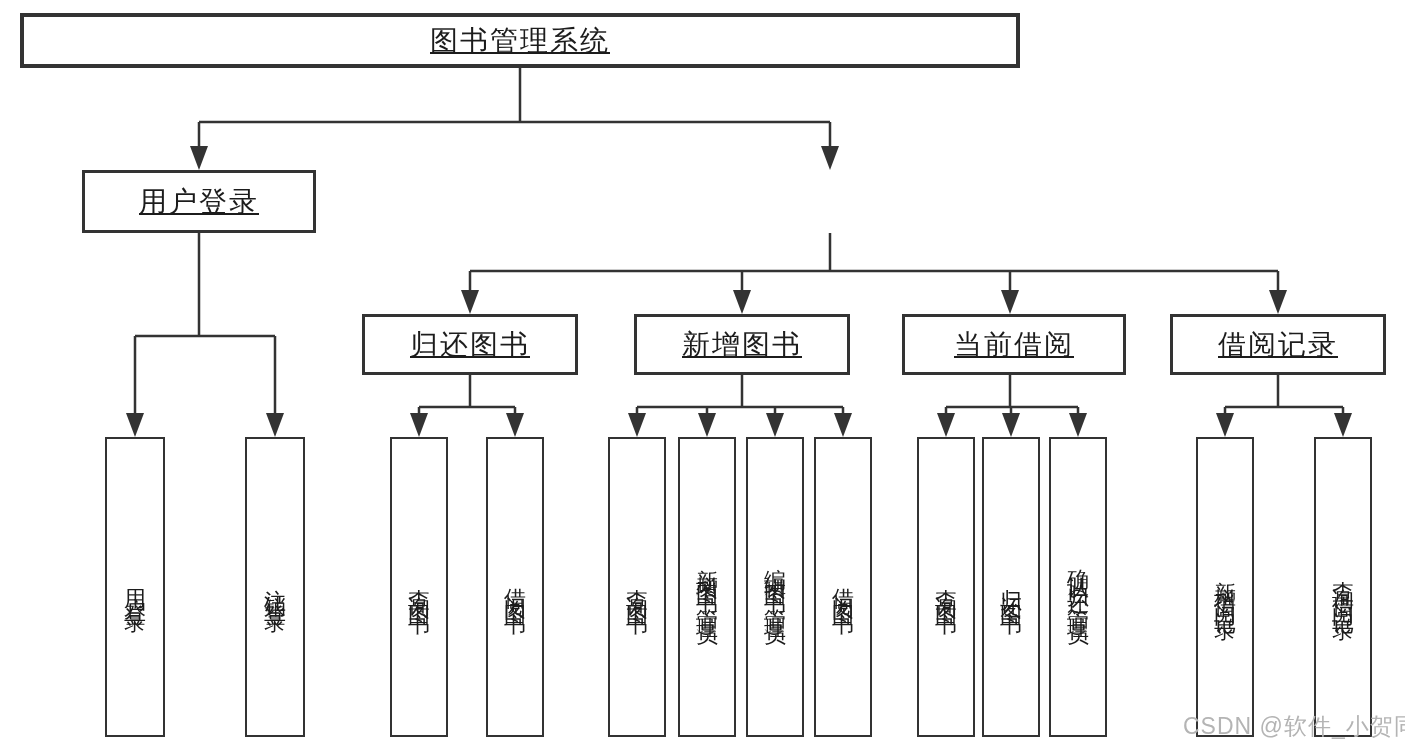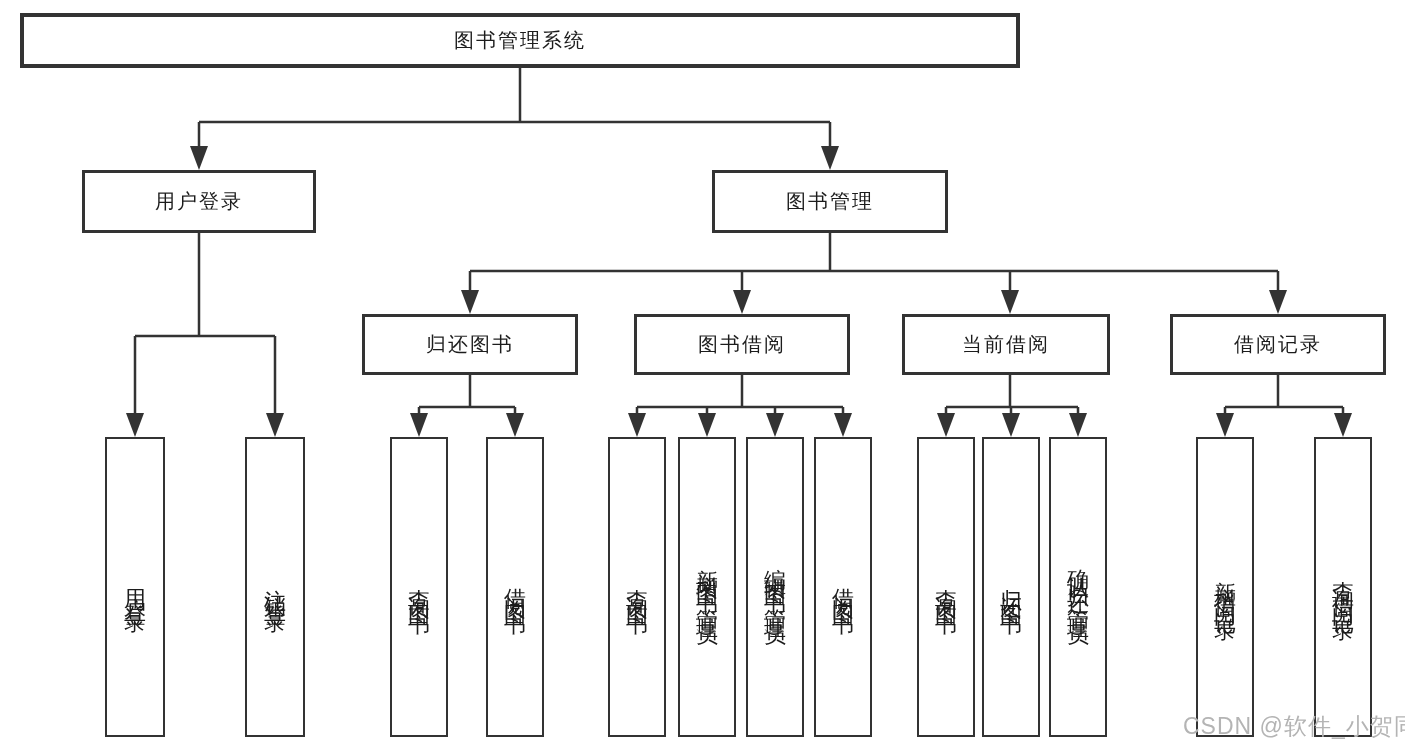--- a/index.html
+++ b/index.html
@@ -4,21 +4,21 @@
 <style>
   html,body{margin:0;padding:0;background:#ffffff;}
   body{width:1405px;height:747px;position:relative;overflow:hidden;
        font-family:"Liberation Sans", sans-serif;color:#1c1c1c;}
   .canvas{position:absolute;inset:0;width:1405px;height:747px;}
   svg.connectors{position:absolute;left:0;top:0;}
   .box{position:absolute;background:#ffffff;border:2.5px solid #333333;
        display:flex;align-items:center;justify-content:center;box-sizing:border-box;}
   .box.lvl0{border-width:4px;}
   .box.lvl1,.box.lvl2{border-width:3px;}
-  .box.h span{font-size:20px;letter-spacing:2px;white-space:nowrap;}
+  .box.h span{font-size:28px;letter-spacing:2px;white-space:nowrap;text-decoration:underline;}
   .box.v span{writing-mode:vertical-rl;text-orientation:upright;
               font-size:22px;line-height:1;letter-spacing:8px;}
   .watermark{position:absolute;left:1183px;top:711px;font-size:23px;
              color:#b4b4b4;white-space:nowrap;z-index:5;letter-spacing:1px;}
 </style>
 </head>
 <body>
 
 <div class="canvas">
 
@@ -69,31 +69,28 @@
     </g>
   </svg>
 
   <div class="box h lvl0" style="left:20px;top:13px;width:1000px;height:55px">
     <span>图书管理系统</span>
   </div>
 
   <div class="box h lvl1" style="left:82px;top:170px;width:234px;height:63px">
     <span>用户登录</span>
   </div>
-  <div class="box h lvl1" style="left:712px;top:170px;width:236px;height:63px">
-    <span>图书管理</span>
-  </div>
 
   <div class="box h lvl2" style="left:362px;top:314px;width:216px;height:61px">
     <span>归还图书</span>
   </div>
   <div class="box h lvl2" style="left:634px;top:314px;width:216px;height:61px">
-    <span>图书借阅</span>
+    <span>新增图书</span>
   </div>
-  <div class="box h lvl2" style="left:902px;top:314px;width:208px;height:61px">
+  <div class="box h lvl2" style="left:902px;top:314px;width:224px;height:61px">
     <span>当前借阅</span>
   </div>
   <div class="box h lvl2" style="left:1170px;top:314px;width:216px;height:61px">
     <span>借阅记录</span>
   </div>
 
   <div class="box v" style="left:105px;top:437px;width:60px;height:300px">
     <span>用户登录</span>
   </div>
   <div class="box v" style="left:245px;top:437px;width:60px;height:300px">

